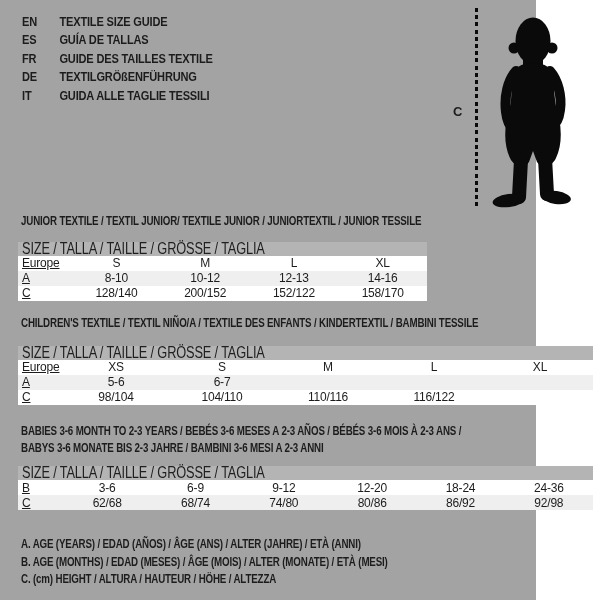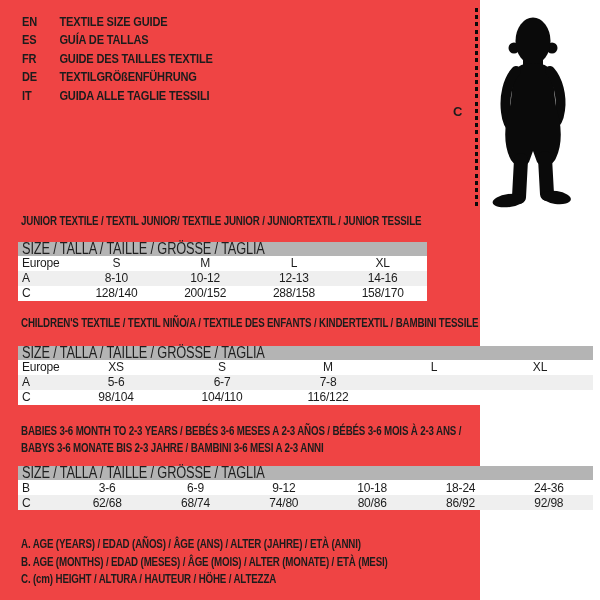--- a/index.html
+++ b/index.html
@@ -3,21 +3,21 @@
 <meta charset="utf-8">
 <style>
   html,body{margin:0;padding:0;}
   body{
     width:600px;height:600px;background:#fff;
     font-family:"Liberation Sans", sans-serif;
     color:var(--text,#1c1c1c);
     position:relative;overflow:hidden;
     -webkit-font-smoothing:antialiased;
   }
-  .page{position:absolute;left:0;top:0;width:480px;height:600px;background:#ef4444;}
+  .page{position:absolute;left:0;top:0;width:536px;height:600px;background:#a3a3a3;}
 
   
   .lang-list{position:absolute;left:22px;top:13px;}
   .lang-row{
     display:flex;font-weight:bold;font-size:13px;line-height:18.4px;
     letter-spacing:-0.2px;transform:scaleX(0.85);transform-origin:0 50%;
     white-space:nowrap;
   }
   .lang-code{width:44px;flex:0 0 44px;}
 
@@ -49,21 +49,21 @@
   .sec2 .s-table,.sec3 .s-table{width:575px;}
   .size-head{
     height:14px;background:var(--bar,#b4b4b4);
     font-size:16px;line-height:14px;padding-left:4px;
     overflow:visible;white-space:nowrap;
   }
   .size-head .cond{display:inline-block;transform:scaleX(0.8);transform-origin:0 50%;letter-spacing:-0.2px;color:#1f1f1f;}
   .t-row{display:grid;height:15px;align-items:center;font-size:12px;letter-spacing:-0.2px;}
   .t-row.shaded{background:var(--shade,#efefef);}
   .t-cell{white-space:nowrap;}
-  .t-label{padding-left:4px;}
+  .t-label{padding-left:4px;text-decoration:underline;}
   .t-val{text-align:center;}
 
   
   .footnotes{position:absolute;left:21px;top:536px;}
   .foot-row{
     font-weight:bold;font-size:12.5px;line-height:17.5px;letter-spacing:-0.2px;
     transform:scaleX(0.78);transform-origin:0 0;white-space:nowrap;
   }
 </style>
 </head>
@@ -133,21 +133,21 @@
             <div class="t-cell t-label">A</div>
             <div class="t-cell t-val">8-10</div>
             <div class="t-cell t-val">10-12</div>
             <div class="t-cell t-val">12-13</div>
             <div class="t-cell t-val">14-16</div>
           </div>
           <div class="t-row" style="grid-template-columns: 54px repeat(4, 1fr);">
             <div class="t-cell t-label">C</div>
             <div class="t-cell t-val">128/140</div>
             <div class="t-cell t-val">200/152</div>
-            <div class="t-cell t-val">288/158</div>
+            <div class="t-cell t-val">152/122</div>
             <div class="t-cell t-val">158/170</div>
           </div>
         </div>
     </div>
   </div>
 
   <div class="section sec2">
     <div class="table-title">CHILDREN'S TEXTILE / TEXTIL NIÑO/A / TEXTILE DES ENFANTS / KINDERTEXTIL / BAMBINI TESSILE</div>
     <div class="s-table">
       <div class="size-head">
@@ -159,46 +159,46 @@
             <div class="t-cell t-val">XS</div>
             <div class="t-cell t-val">S</div>
             <div class="t-cell t-val">M</div>
             <div class="t-cell t-val">L</div>
             <div class="t-cell t-val">XL</div>
           </div>
           <div class="t-row shaded" style="grid-template-columns: 45px repeat(5, 1fr);">
             <div class="t-cell t-label">A</div>
             <div class="t-cell t-val">5-6</div>
             <div class="t-cell t-val">6-7</div>
-            <div class="t-cell t-val">7-8</div>
           </div>
           <div class="t-row" style="grid-template-columns: 45px repeat(5, 1fr);">
             <div class="t-cell t-label">C</div>
             <div class="t-cell t-val">98/104</div>
             <div class="t-cell t-val">104/110</div>
+            <div class="t-cell t-val">110/116</div>
             <div class="t-cell t-val">116/122</div>
           </div>
         </div>
     </div>
   </div>
 
   <div class="section sec3">
     <div class="table-title">BABIES 3-6 MONTH TO 2-3 YEARS / BEBÉS 3-6 MESES A 2-3 AÑOS / BÉBÉS 3-6 MOIS À 2-3 ANS /
 BABYS 3-6 MONATE BIS 2-3 JAHRE / BAMBINI 3-6 MESI A 2-3 ANNI</div>
     <div class="s-table">
       <div class="size-head">
         <span class="cond">SIZE / TALLA / TAILLE / GRÖSSE / TAGLIA</span>
       </div>
       <div class="t-body">
           <div class="t-row" style="grid-template-columns: 45px repeat(6, 1fr);">
             <div class="t-cell t-label">B</div>
             <div class="t-cell t-val">3-6</div>
             <div class="t-cell t-val">6-9</div>
             <div class="t-cell t-val">9-12</div>
-            <div class="t-cell t-val">10-18</div>
+            <div class="t-cell t-val">12-20</div>
             <div class="t-cell t-val">18-24</div>
             <div class="t-cell t-val">24-36</div>
           </div>
           <div class="t-row shaded" style="grid-template-columns: 45px repeat(6, 1fr);">
             <div class="t-cell t-label">C</div>
             <div class="t-cell t-val">62/68</div>
             <div class="t-cell t-val">68/74</div>
             <div class="t-cell t-val">74/80</div>
             <div class="t-cell t-val">80/86</div>
             <div class="t-cell t-val">86/92</div>

